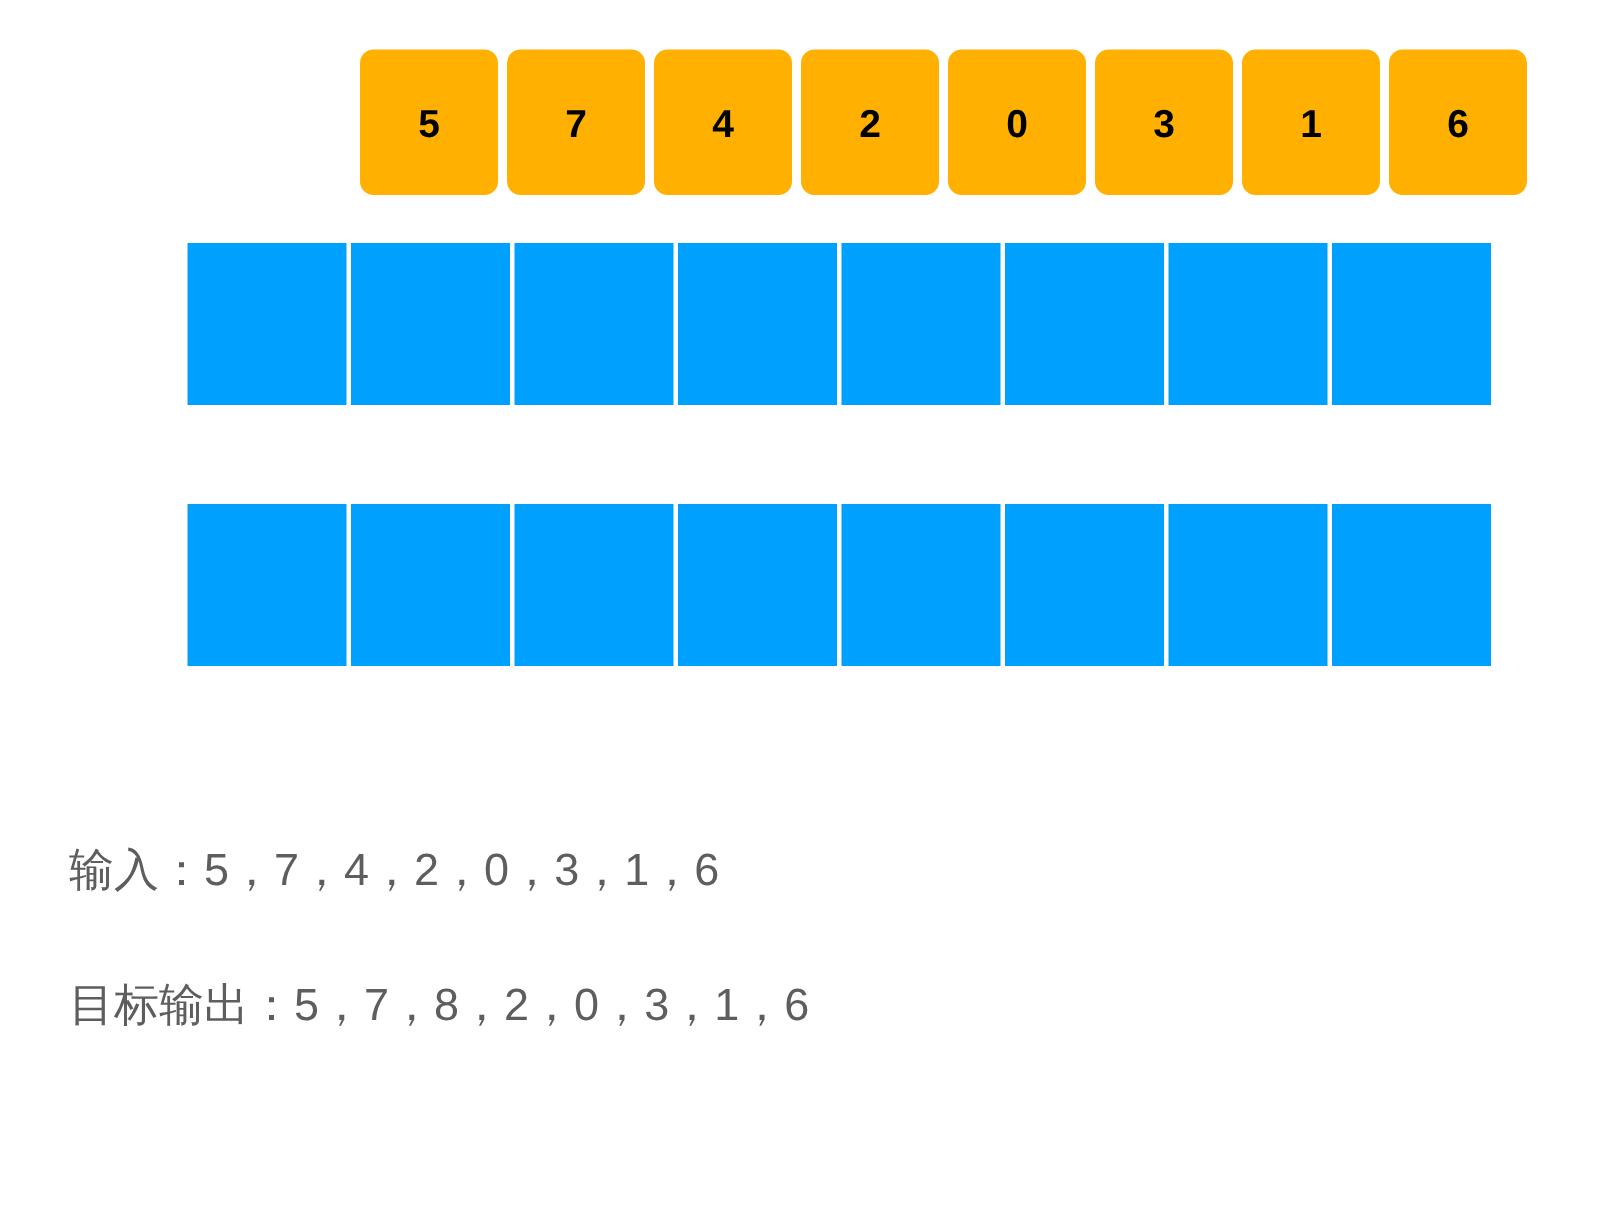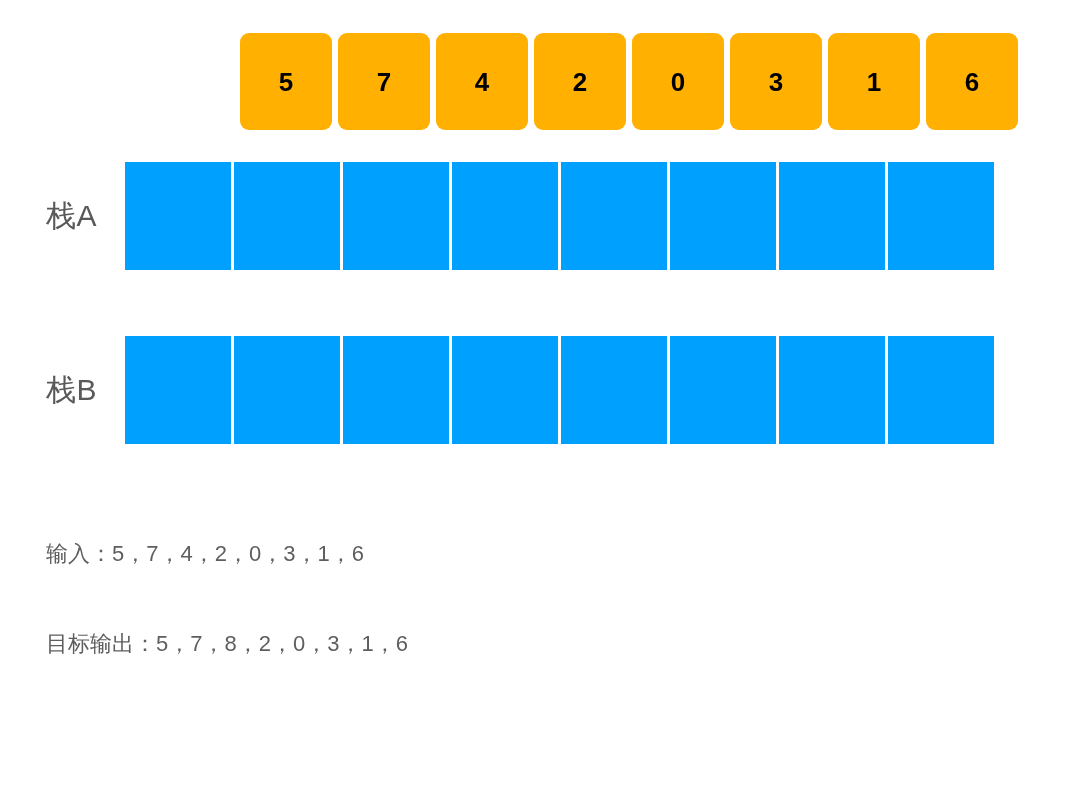--- a/index.html
+++ b/index.html
@@ -76,24 +76,25 @@
     width: 106px;
     height: 108px;
     background: #00a0ff;
     box-sizing: border-box;
   }
 
   
   .caption-line {
     position: absolute;
     left: 46px;
-    font-size: 22px;
+    font-size: 30px;
     color: #5e5e5e;
     white-space: nowrap;
     line-height: 1;
+    margin-top: 23px;
   }
   #caption-input  { top: 543px; }
   #caption-output { top: 633px; }
 </style>
 </head>
 <body>
 
 <div id="input-card-row">
     <div class="input-card">
       <span class="input-card-value">5</span>
@@ -115,35 +116,33 @@
     </div>
     <div class="input-card">
       <span class="input-card-value">1</span>
     </div>
     <div class="input-card">
       <span class="input-card-value">6</span>
     </div>
   </div>
 
 <div class="stack-row" id="stack-row-a">
-  <div class="stack-label">栈A</div>
   <div class="stack-cells">
       <div class="stack-cell"></div>
       <div class="stack-cell"></div>
       <div class="stack-cell"></div>
       <div class="stack-cell"></div>
       <div class="stack-cell"></div>
       <div class="stack-cell"></div>
       <div class="stack-cell"></div>
       <div class="stack-cell"></div>
     </div>
 </div>
 
 <div class="stack-row" id="stack-row-b">
-  <div class="stack-label">栈B</div>
   <div class="stack-cells">
       <div class="stack-cell"></div>
       <div class="stack-cell"></div>
       <div class="stack-cell"></div>
       <div class="stack-cell"></div>
       <div class="stack-cell"></div>
       <div class="stack-cell"></div>
       <div class="stack-cell"></div>
       <div class="stack-cell"></div>
     </div>

